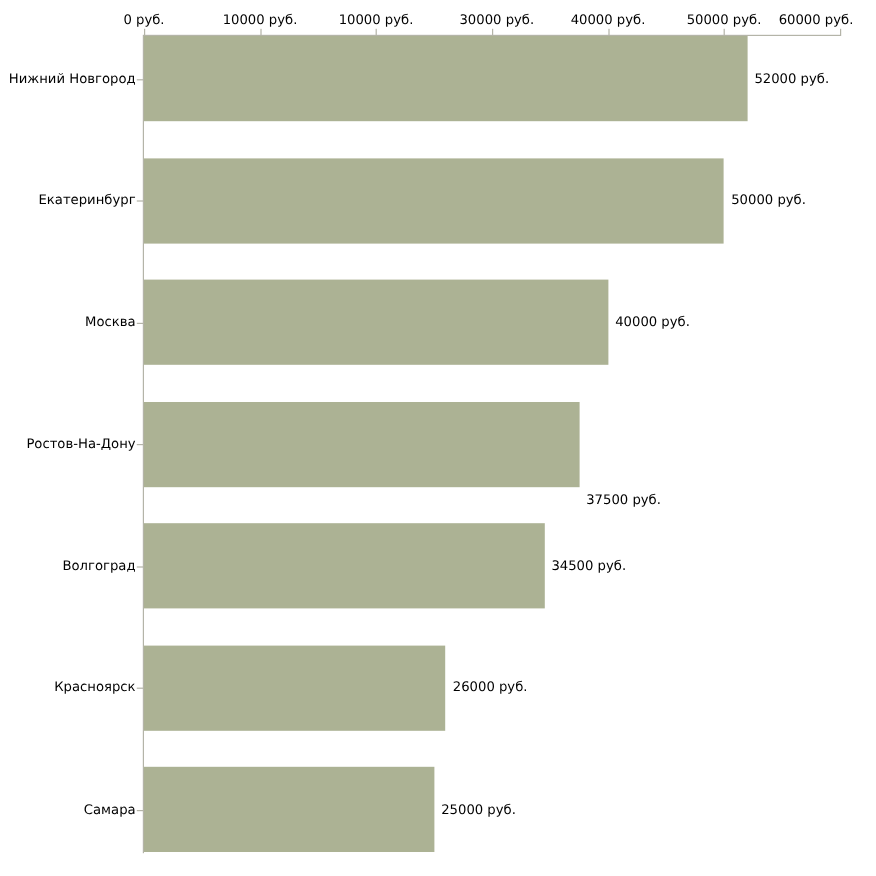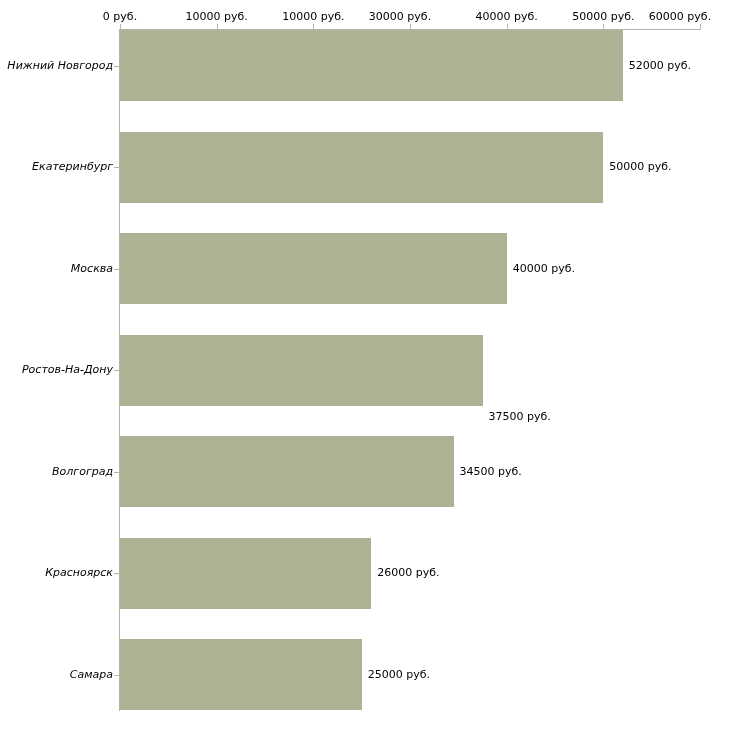--- a/index.html
+++ b/index.html
@@ -61,21 +61,20 @@
   }
   .y-tick-label {
     position: absolute;
     right: 617px;
     font-size: 11px;
     color: #000000;
     white-space: nowrap;
     text-align: right;
     transform: translateY(-50%);
     line-height: 12px;
-    font-style: italic;
   }
   
   .bar {
     position: absolute;
     left: 120px;
     background: #acb294;
   }
   .bar-value-label {
     position: absolute;
     font-size: 11px;
@@ -92,21 +91,21 @@
 
   <div class="axis-line"></div>
   <div id="x-ticks">
       <div class="x-tick" style="left: 120px;"></div>
       <div class="x-tick-label" style="left: 120px;">0 руб.</div>
       <div class="x-tick" style="left: 216.667px;"></div>
       <div class="x-tick-label" style="left: 216.667px;">10000 руб.</div>
       <div class="x-tick" style="left: 313.333px;"></div>
       <div class="x-tick-label" style="left: 313.333px;">10000 руб.</div>
       <div class="x-tick" style="left: 410px;"></div>
-      <div class="x-tick-label" style="left: 400px;">30000 руб.</div>
+      <div class="x-tick-label" style="left: 414px;">30000 руб.</div>
       <div class="x-tick" style="left: 506.667px;"></div>
       <div class="x-tick-label" style="left: 506.667px;">40000 руб.</div>
       <div class="x-tick" style="left: 603.333px;"></div>
       <div class="x-tick-label" style="left: 603.333px;">50000 руб.</div>
       <div class="x-tick" style="left: 700px;"></div>
       <div class="x-tick-label" style="left: 680px;">60000 руб.</div>
     </div>
 
   <div class="y-axis-line"></div>
   <div id="y-ticks">

